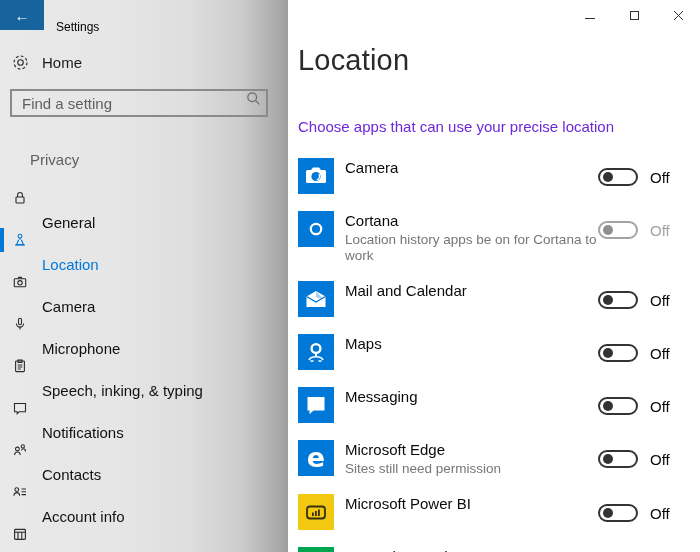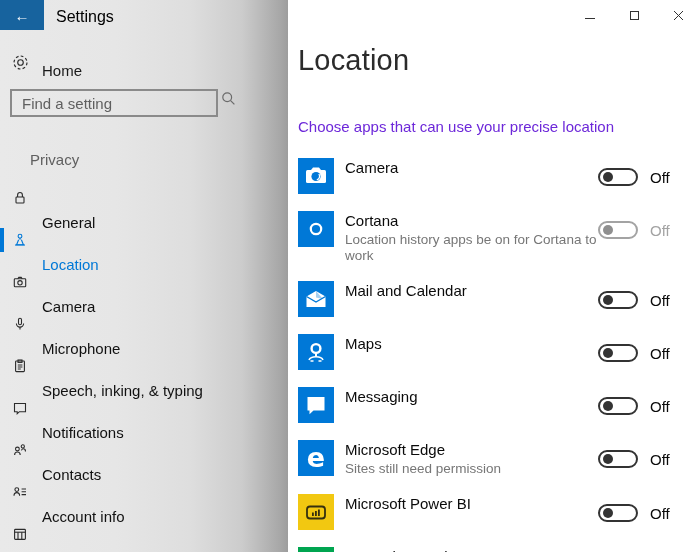--- a/index.html
+++ b/index.html
@@ -14,28 +14,28 @@
   .sidebar {
     position:absolute; left:0; top:0; width:288px; height:552px;
     background:linear-gradient(90deg,#e9e9e9 0%,#e6e6e6 40%,#dedede 66%,#cccccc 84%,#a8a8a8 97%,#9d9d9d 100%);
   }
   .back-btn {
     position:absolute; left:0; top:0; width:44px; height:30px;
     background:#17639e; color:#fff; display:flex; align-items:center; justify-content:center;
     font-size:15px; cursor:pointer;
   }
   .titlebar-app-title {
-    position:absolute; left:56px; top:8px; font-size:16px; color:#000;
+    position:absolute; left:56px; top:20px; font-size:12px; color:#000;
   }
   .home-row { position:absolute; left:0; top:50px; width:100%; height:26px; cursor:pointer; }
   .home-row .nav-ic { position:absolute; left:12px; top:4px; }
-  .home-row .nav-label { position:absolute; left:42px; top:12px; font-size:15px; }
+  .home-row .nav-label { position:absolute; left:42px; top:4px; font-size:15px; }
 
   .search-box {
-    position:absolute; left:10px; top:89px; width:208px; height:28px;
+    position:absolute; left:10px; top:89px; width:258px; height:28px;
     border:2px solid #8a8a8a; background:transparent; display:flex; 
   }
   .search-box input {
     flex:1; border:none; outline:none; background:transparent;
     font-family:"Liberation Sans", sans-serif; font-size:15px; color:#333; padding:0 0 0 10px;
   }
   .search-box input::placeholder { color:#5f5f5f; opacity:1; }
   .search-ic { width:26px; display:flex; justify-content:center; }
 
   .section-label { position:absolute; left:30px; top:151px; font-size:15px; color:#5f5f5f; }

